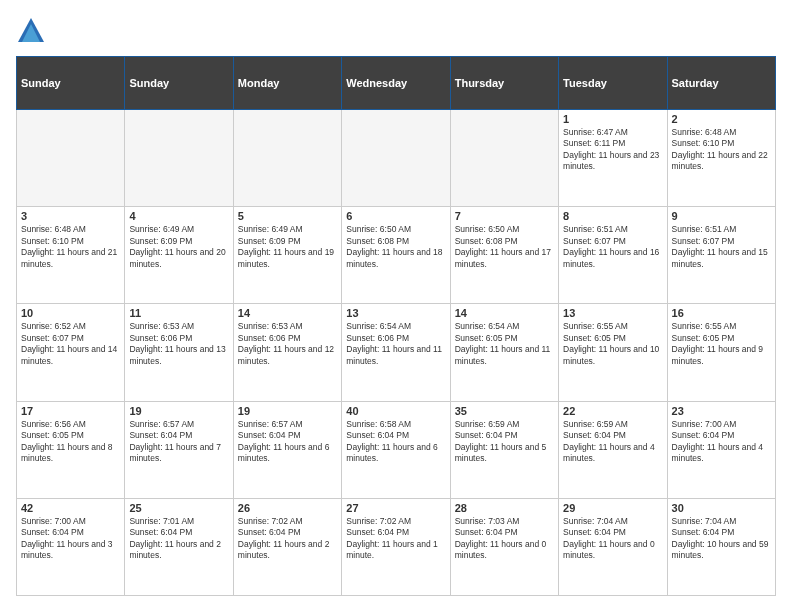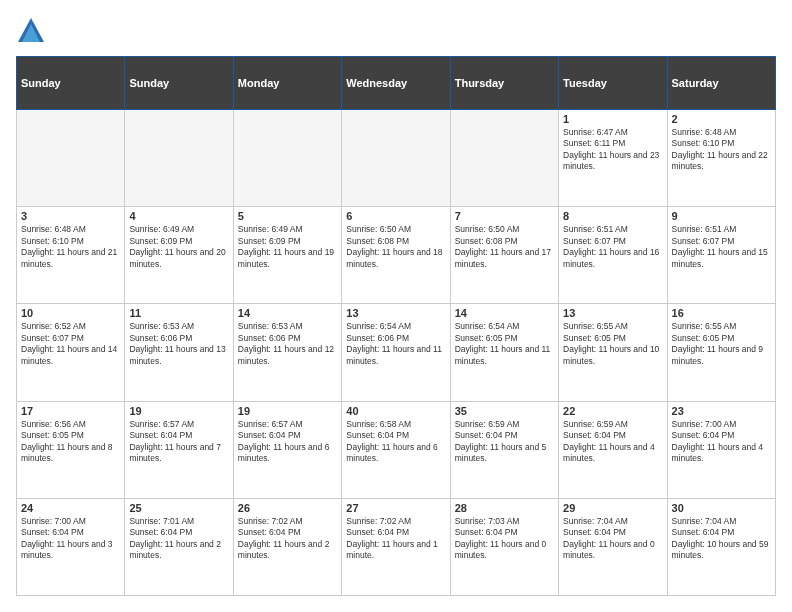--- a/index.html
+++ b/index.html
@@ -233,21 +233,21 @@
             <span class="day-num">22</span>
             <div class="day-info">Sunrise: 6:59 AM<br>Sunset: 6:04 PM<br>Daylight: 11 hours and 4 minutes.</div>
           </td>
           <td>
             <span class="day-num">23</span>
             <div class="day-info">Sunrise: 7:00 AM<br>Sunset: 6:04 PM<br>Daylight: 11 hours and 4 minutes.</div>
           </td>
         </tr>
         <tr>
           <td>
-            <span class="day-num">24</span>
+            <span class="day-num">42</span>
             <div class="day-info">Sunrise: 7:00 AM<br>Sunset: 6:04 PM<br>Daylight: 11 hours and 3 minutes.</div>
           </td>
           <td>
             <span class="day-num">25</span>
             <div class="day-info">Sunrise: 7:01 AM<br>Sunset: 6:04 PM<br>Daylight: 11 hours and 2 minutes.</div>
           </td>
           <td>
             <span class="day-num">26</span>
             <div class="day-info">Sunrise: 7:02 AM<br>Sunset: 6:04 PM<br>Daylight: 11 hours and 2 minutes.</div>
           </td>

